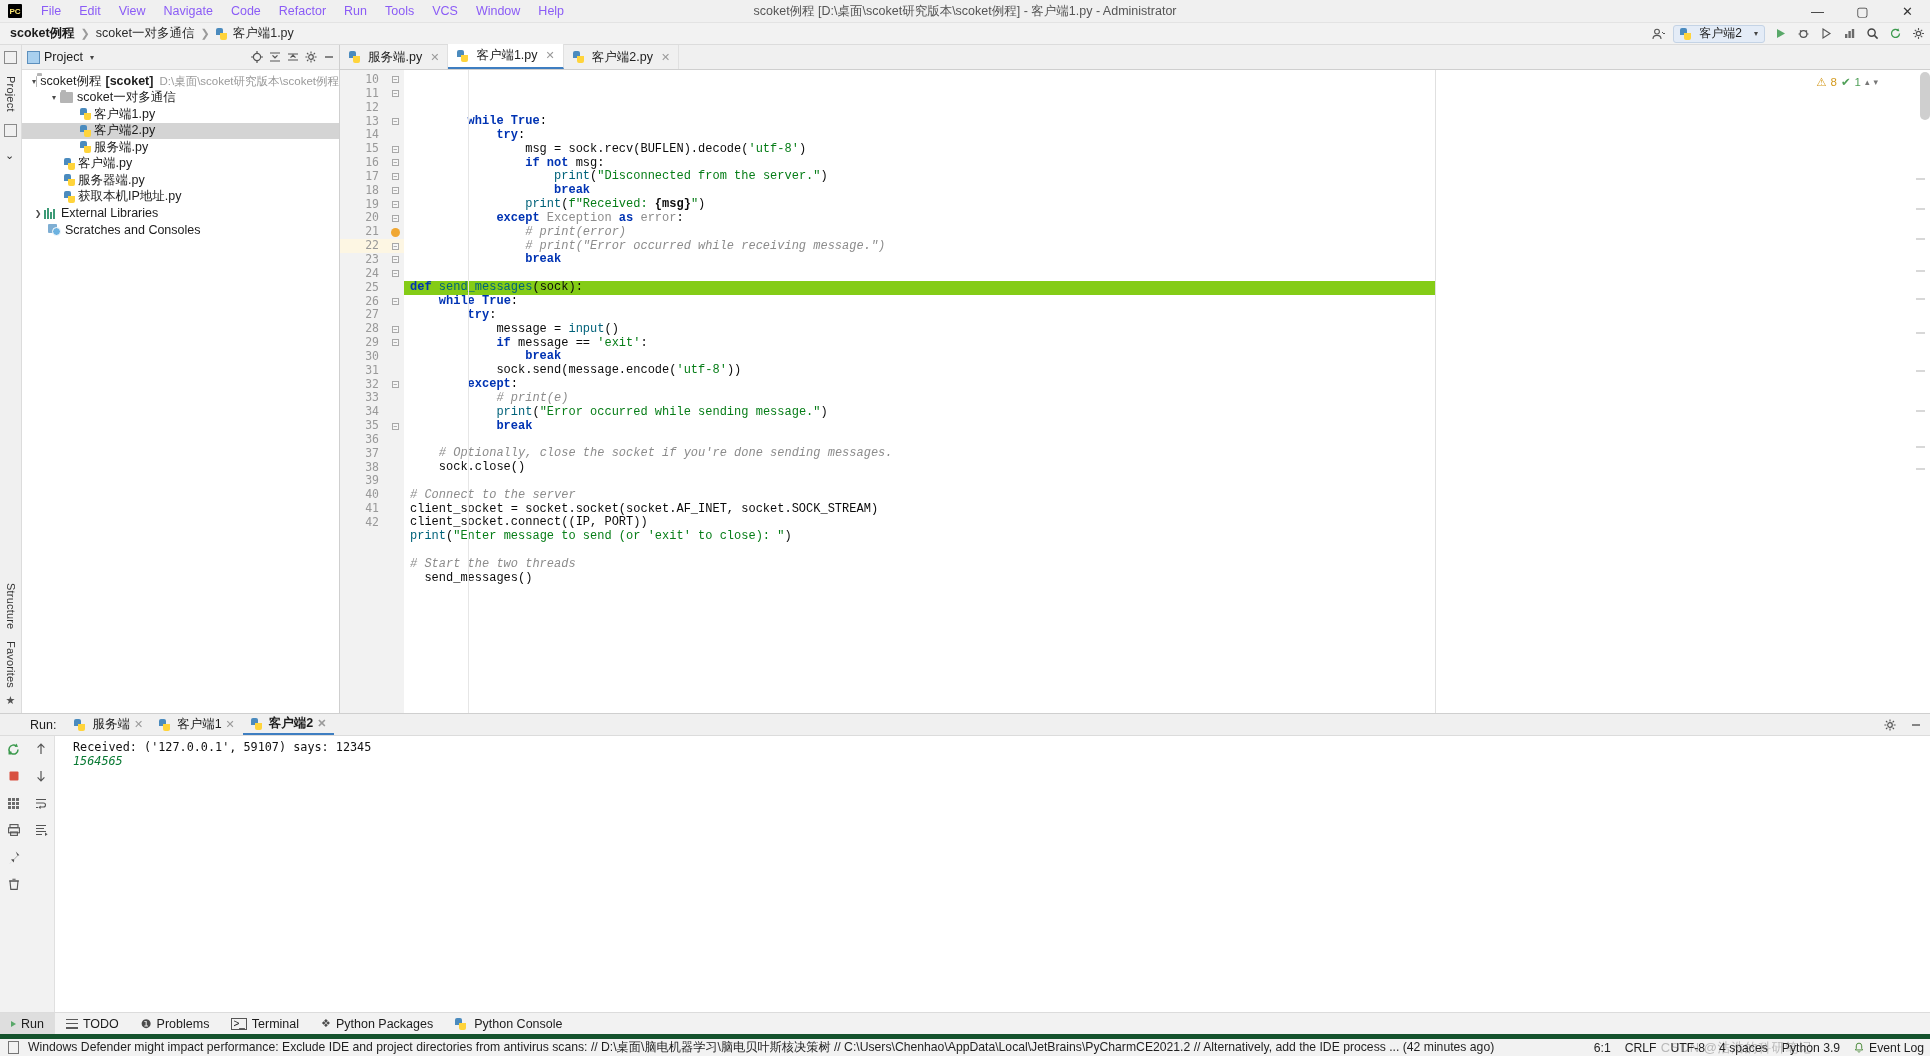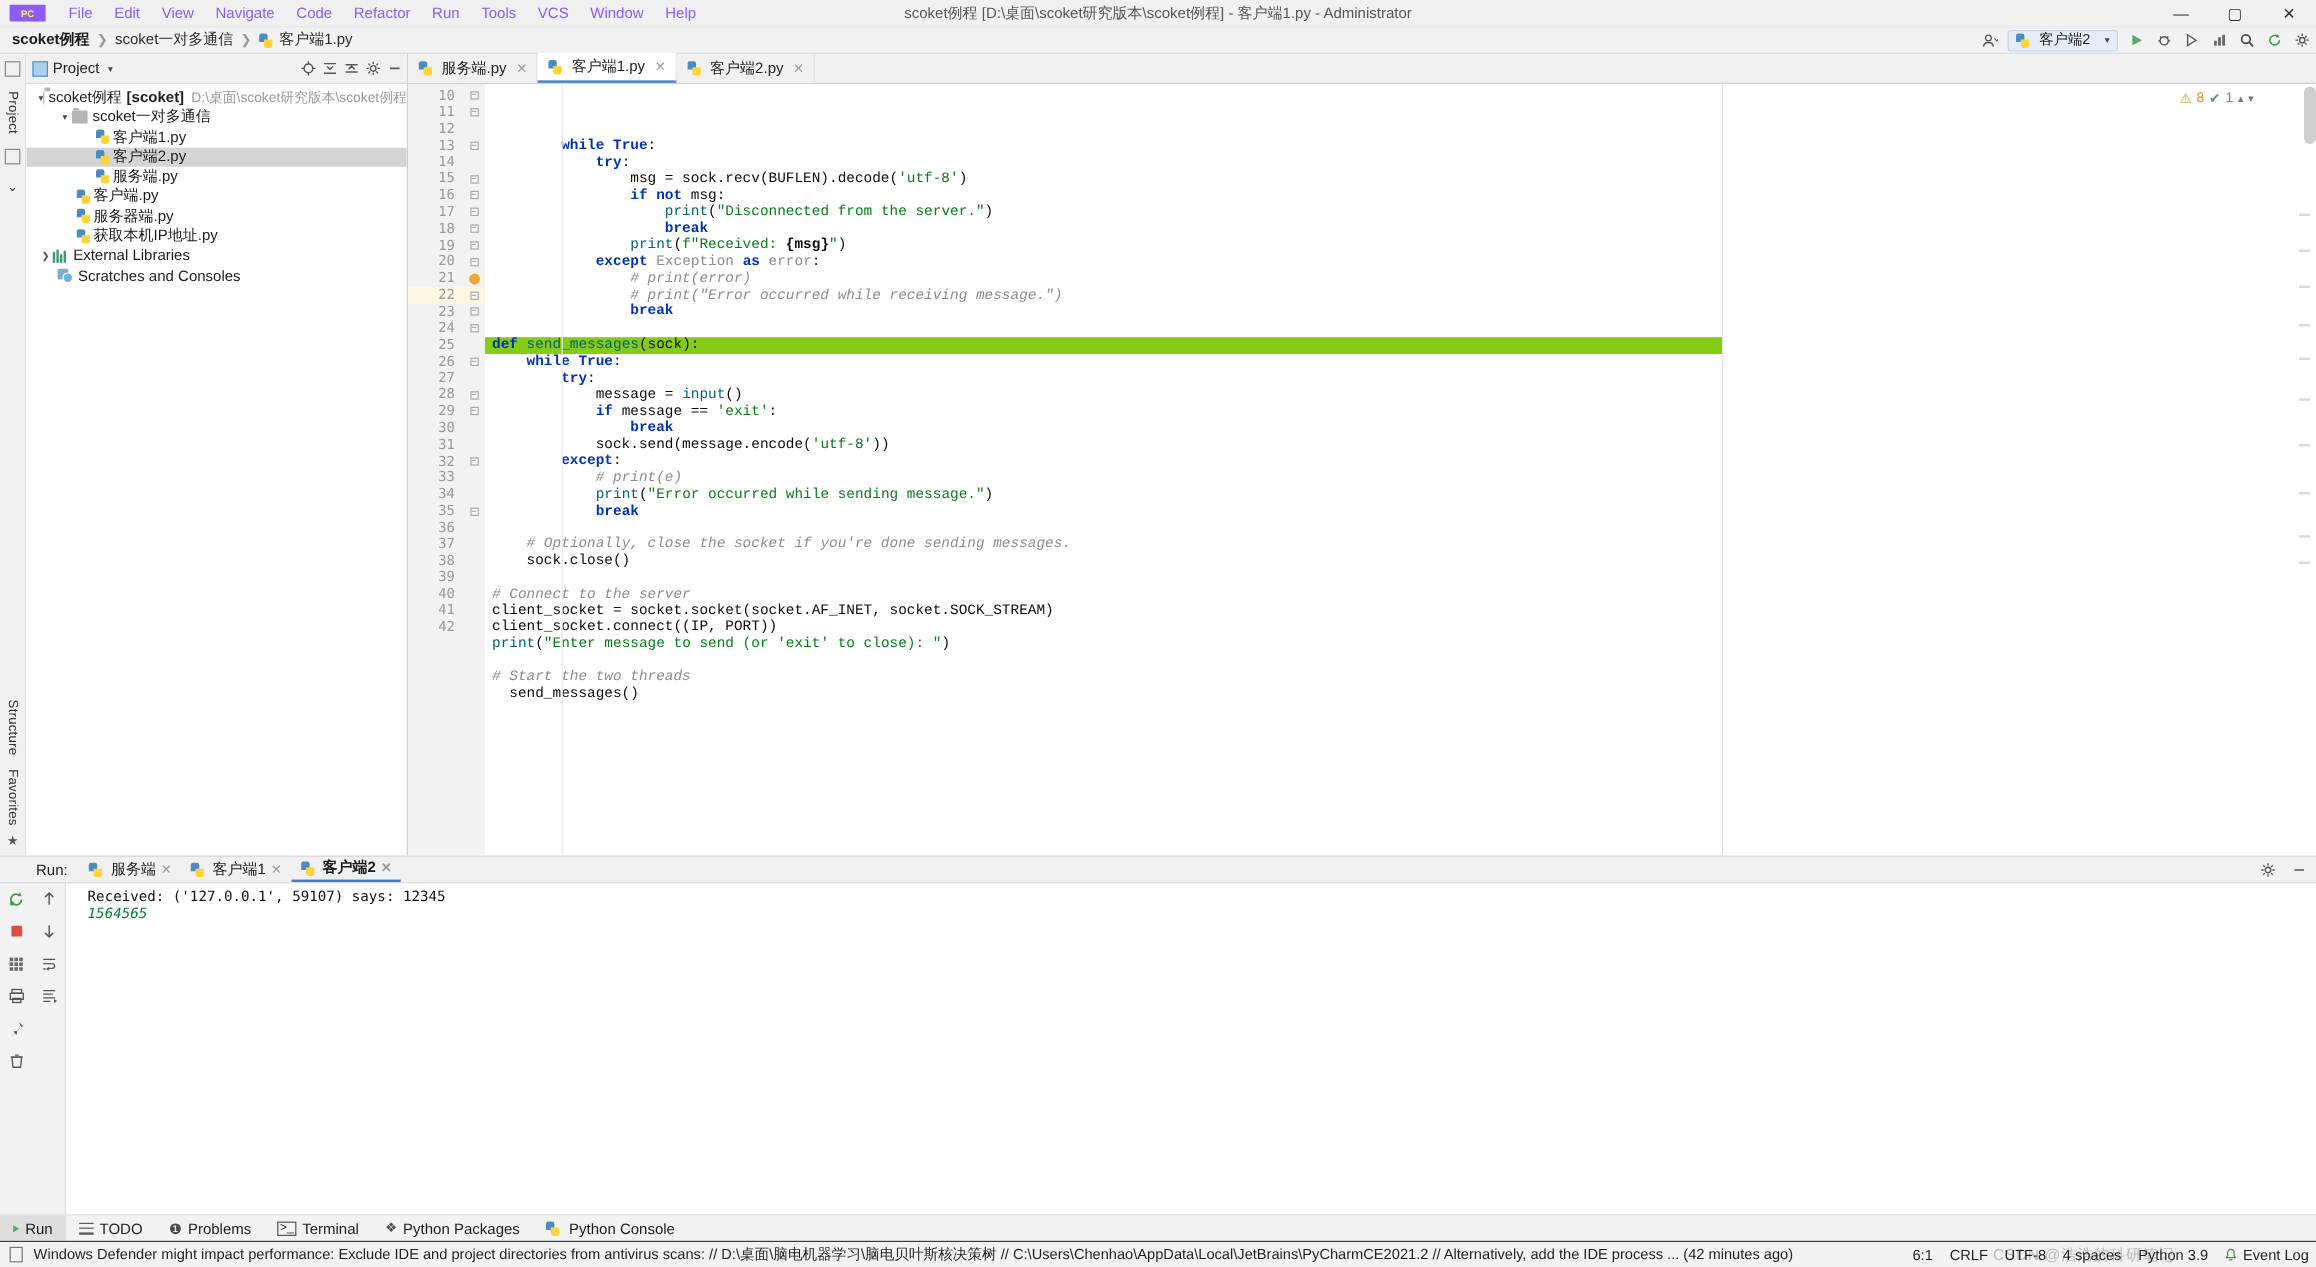--- a/index.html
+++ b/index.html
@@ -8,21 +8,21 @@
     width:1930px; height:1056px; overflow:hidden;
     font-family:"Liberation Sans", sans-serif;
     font-size:12.5px; color:#1c1c1c;
     background:#f2f2f2;
   }
   .app { width:1930px; height:1056px; display:flex; flex-direction:column; background:#f2f2f2; }
 
   
   .titlebar { height:23px; background:#f0f0f0; display:flex; align-items:center;
               border-bottom:1px solid #e3e3e3; flex:0 0 auto; position:relative; }
-  .pc-logo { width:30px; height:14px; margin-left:8px; margin-right:10px; background:#8b5cf6;
+  .pc-logo { width:14px; height:14px; margin-left:8px; margin-right:10px; background:#000000;
              color:#ffe873; font-size:8px; font-weight:bold; display:flex;
              align-items:center; justify-content:center; border-radius:1px; }
   .menu { display:flex; align-items:center; gap:0px; }
   .menu span { padding:2px 9px; font-size:12.5px; color:#8b5cf6; white-space:nowrap; }
   .win-title { position:absolute; left:50%; transform:translateX(-50%);
                font-size:12.5px; color:#555; white-space:nowrap; }
   .win-btns { position:absolute; right:0; top:0; height:23px; display:flex; }
   .win-btns div { width:45px; height:23px; display:flex; align-items:center; justify-content:center;
                   font-size:13px; color:#333; }
 
@@ -141,21 +141,21 @@
   .console { flex:1 1 auto; padding:5px 0 0 18px; font-family:"DejaVu Sans Mono", monospace;
              font-size:11.8px; color:#111; overflow:hidden; white-space:pre; }
   .console div { height:13.6px; line-height:13.6px; }
   .console .green { color:#0a7a34; font-style:italic; }
 
   
   .toolwin { height:22px; background:#f2f2f2; border-top:1px solid #dcdcdc;
              display:flex; align-items:center; gap:0; flex:0 0 auto; }
   .tw { display:flex; align-items:center; gap:5px; padding:0 11px; height:21px; font-size:12.5px; }
   .tw.active { background:#dedede; font-weight:normal; }
-  .statusbar { height:22px; background:#f2f2f2; border-top:1px solid #14532d;
+  .statusbar { height:22px; background:#f2f2f2; border-top:5px solid #14532d;
                display:flex; align-items:center; flex:0 0 auto; position:relative; font-size:12.2px; }
   .sb-msg { margin-left:28px; color:#1f1f1f; white-space:nowrap; overflow:hidden; }
   .sb-right { position:absolute; right:6px; display:flex; align-items:center; gap:14px; color:#1f1f1f; }
   .sb-doc { position:absolute; left:8px; width:11px; height:13px; border:1px solid #767676; }
   .watermark { position:absolute; right:118px; font-size:13px; color:#b9b9b9; white-space:nowrap;
                letter-spacing:0.5px; }
   .evt { display:flex; align-items:center; gap:5px; }
   .bell { width:10px; height:11px; }
   .tri { width:0;height:0;border-left:5px solid #59a869;border-top:3.5px solid transparent;
          border-bottom:3.5px solid transparent; }

